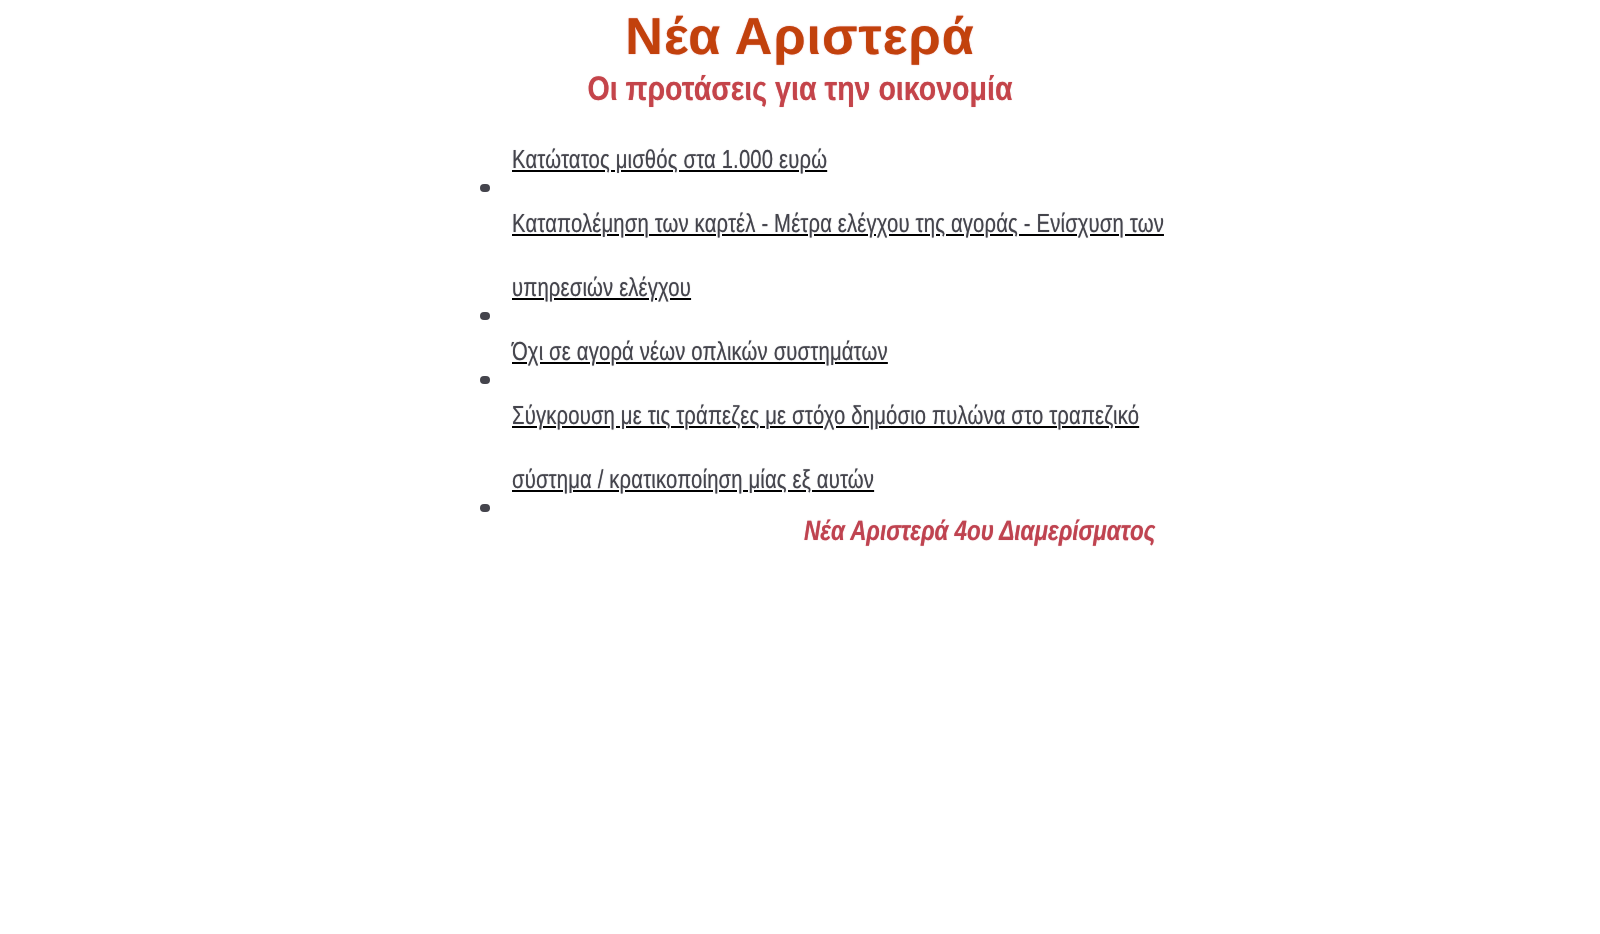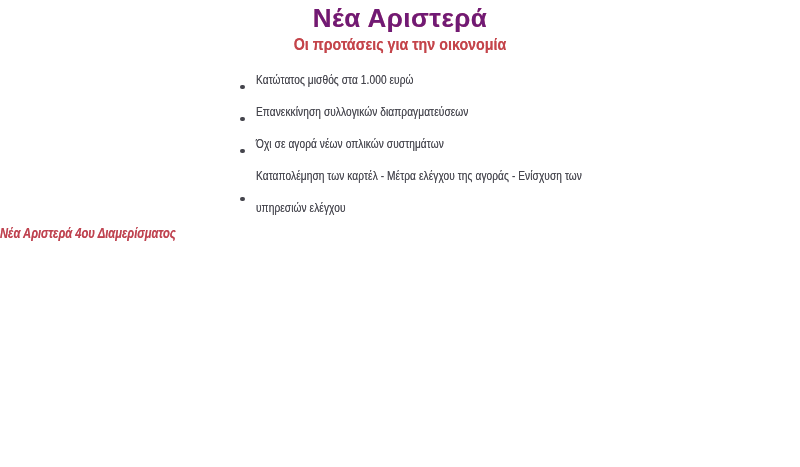--- a/index.html
+++ b/index.html
@@ -16,42 +16,43 @@
     background: #ffffff;
     position: relative;
   }
   .title {
     margin-top: 3px;
     text-align: center;
     font-size: 26px;
     line-height: 30px;
     font-weight: bold;
     letter-spacing: 0.5px;
-    color: #701a75;
+    color: #c2410c;
     text-shadow: 0 0 0.6px rgba(196, 59, 64, 0.65);
   }
   .subtitle {
     text-align: center;
     font-size: 17px;
     line-height: 23px;
     font-weight: bold;
     color: #c4444a;
     text-shadow: 0 0 0.5px rgba(196, 68, 74, 0.6);
     transform: scaleX(0.84);
     transform-origin: 50% 50%;
     white-space: nowrap;
   }
   .bullets {
     list-style: none;
     margin-top: 8px;
     padding-left: 240px;
   }
   .bullets li {
     display: flex;
-    align-items: center;
+    align-items: flex-end;
+    text-decoration: underline;
   }
   .dot-col {
     width: 16px;
     flex: 0 0 16px;
   }
   .dot {
     display: block;
     width: 4.5px;
     height: 4.5px;
     border-radius: 50%;
@@ -63,20 +64,21 @@
     font-size: 13px;
     line-height: 32px;
     color: #44444c;
     white-space: nowrap;
     letter-spacing: 0.1px;
     text-shadow: 0 0 0.5px rgba(68, 68, 76, 0.55);
     transform: scaleX(0.78);
     transform-origin: 0 50%;
   }
   .footer-row {
+    padding-left: 402px;
   }
   .footer-text {
     display: inline-block;
     font-size: 14px;
     line-height: 18px;
     font-weight: bold;
     font-style: italic;
     color: #bf4350;
     text-shadow: 0 0 0.5px rgba(191, 67, 80, 0.6);
     white-space: nowrap;
@@ -96,51 +98,52 @@
 
     <li>
       <span class="dot-col">
           <span class="dot"></span>
         </span>
       <div class="txt">
         <div class="line">Κατώτατος μισθός στα 1.000 ευρώ</div>
       </div>
     </li>
 
-    <li>
-      <span class="dot-col">
-          <span class="dot"></span>
-        </span>
-      <div class="txt">
-        <div class="line">Επανεκκίνηση συλλογικών διαπραγματεύσεων</div>
-      </div>
-    </li>
 
 
-
-    <li>
-      <span class="dot-col">
-          <span class="dot"></span>
-        </span>
-      <div class="txt">
-        <div class="line">Όχι σε αγορά νέων οπλικών συστημάτων</div>
-      </div>
-    </li>
 
     <li>
       <span class="dot-col">
           <span class="dot"></span>
         </span>
       <div class="txt">
         <div class="line">Καταπολέμηση των καρτέλ - Μέτρα ελέγχου της αγοράς - Ενίσχυση των</div>
         <div class="line">υπηρεσιών ελέγχου</div>
       </div>
     </li>
 
+    <li>
+      <span class="dot-col">
+          <span class="dot"></span>
+        </span>
+      <div class="txt">
+        <div class="line">Όχι σε αγορά νέων οπλικών συστημάτων</div>
+      </div>
+    </li>
 
+
+    <li>
+      <span class="dot-col">
+          <span class="dot"></span>
+        </span>
+      <div class="txt">
+        <div class="line">Σύγκρουση με τις τράπεζες με στόχο δημόσιο πυλώνα στο τραπεζικό</div>
+        <div class="line">σύστημα / κρατικοποίηση μίας εξ αυτών</div>
+      </div>
+    </li>
 
 
   </ul>
 
   <div class="footer-row">
     <span class="footer-text">Νέα Αριστερά 4ου Διαμερίσματος</span>
   </div>
 
 </div>
 

